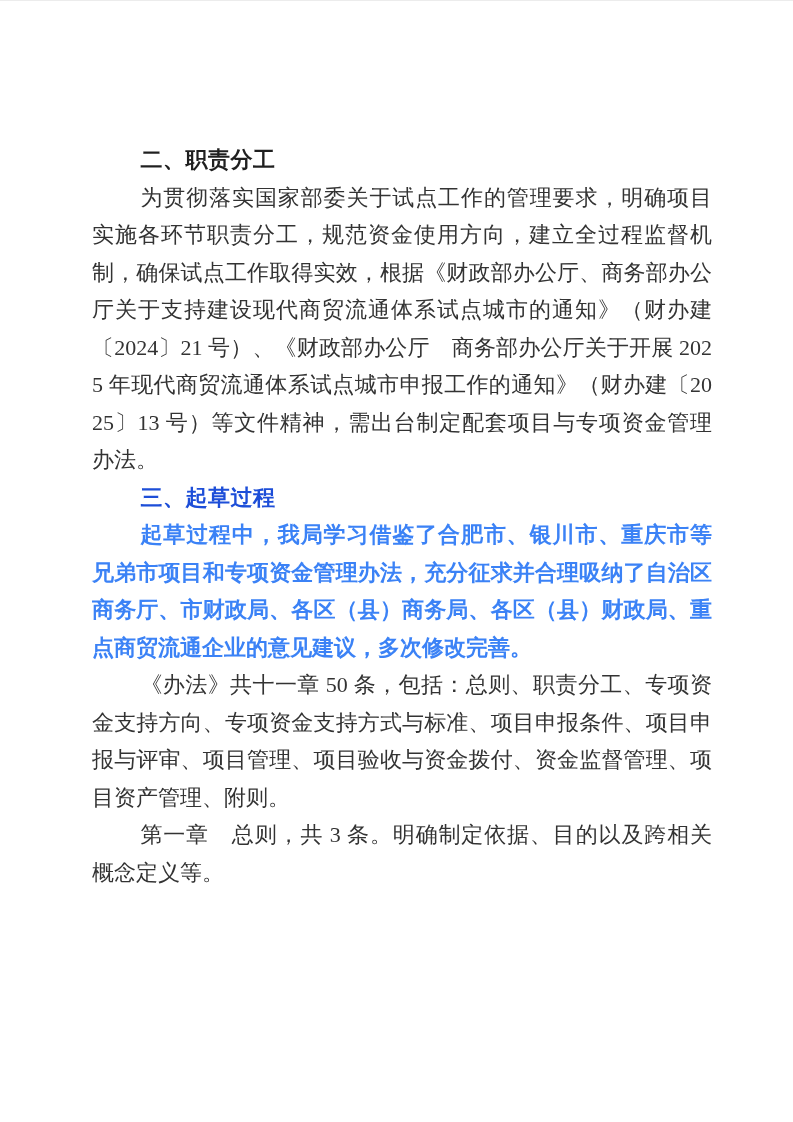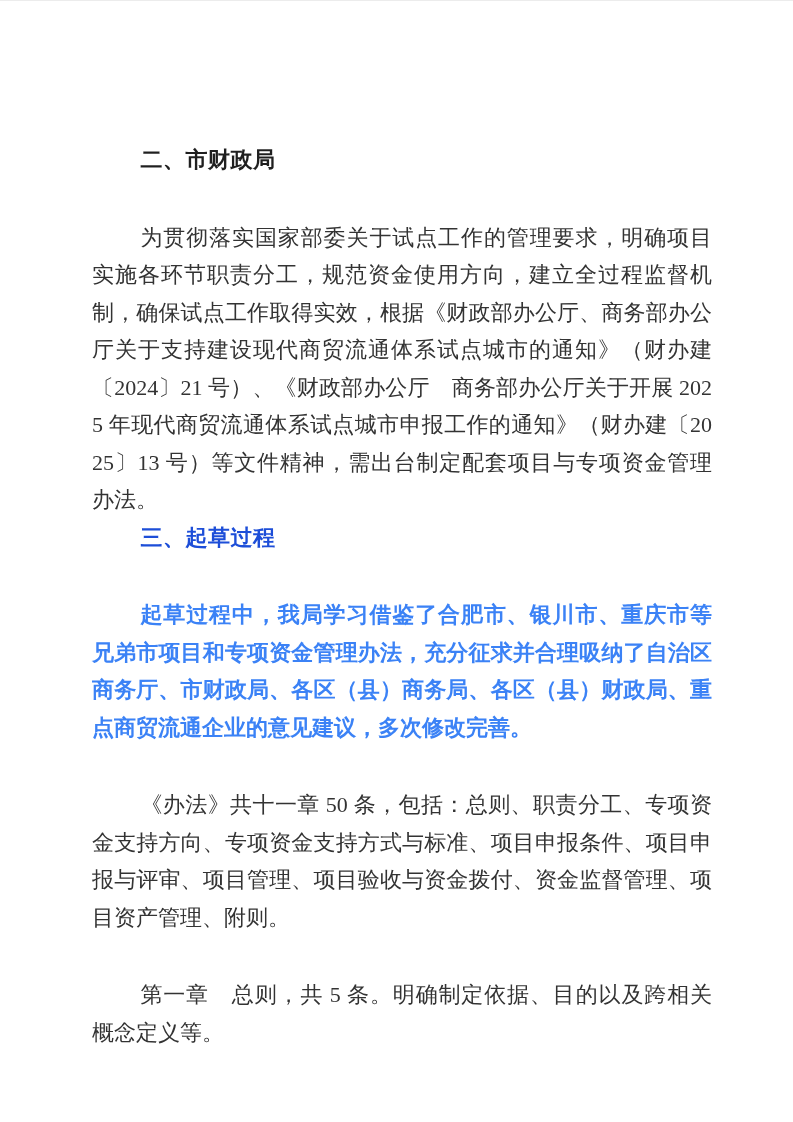--- a/index.html
+++ b/index.html
@@ -34,28 +34,27 @@
   .paragraph {
     font-family: "Liberation Serif", "DejaVu Serif", serif;
     font-size: 22px;
     line-height: 37.5px;
     color: #333333;
     text-align: justify;
     text-justify: inter-ideograph;
     text-indent: 2.2em;
     word-break: break-all;
     line-break: strict;
-    margin-top: 40px;
   }
 </style>
 </head>
 <body style="background: rgb(255, 255, 255);">
 
 <div class="page">
   <div class="content" id="document-content">
-      <div class="heading" style="color: rgb(31, 31, 31);">二、市财政局</div>
+      <div class="heading" style="color: rgb(31, 31, 31);">二、职责分工</div>
       <div class="paragraph" style="color: rgb(51, 51, 51);">为贯彻落实国家部委关于试点工作的管理要求，明确项目实施各环节职责分工，规范资金使用方向，建立全过程监督机制，确保试点工作取得实效，根据《财政部办公厅、商务部办公厅关于支持建设现代商贸流通体系试点城市的通知》（财办建〔2024〕21 号）、《财政部办公厅　商务部办公厅关于开展 2025 年现代商贸流通体系试点城市申报工作的通知》（财办建〔2025〕13 号）等文件精神，需出台制定配套项目与专项资金管理办法。</div>
       <div class="heading" style="color: #1d4ed8;">三、起草过程</div>
       <div class="paragraph" style="color: #3b82f6; font-weight: bold;">起草过程中，我局学习借鉴了合肥市、银川市、重庆市等兄弟市项目和专项资金管理办法，充分征求并合理吸纳了自治区商务厅、市财政局、各区（县）商务局、各区（县）财政局、重点商贸流通企业的意见建议，多次修改完善。</div>
       <div class="paragraph" style="color: rgb(51, 51, 51);">《办法》共十一章 50 条，包括：总则、职责分工、专项资金支持方向、专项资金支持方式与标准、项目申报条件、项目申报与评审、项目管理、项目验收与资金拨付、资金监督管理、项目资产管理、附则。</div>
-      <div class="paragraph" style="color: rgb(51, 51, 51);">第一章　总则，共 5 条。明确制定依据、目的以及跨相关概念定义等。</div>
+      <div class="paragraph" style="color: rgb(51, 51, 51);">第一章　总则，共 3 条。明确制定依据、目的以及跨相关概念定义等。</div>
     </div>
 </div>
 
 </body></html>

